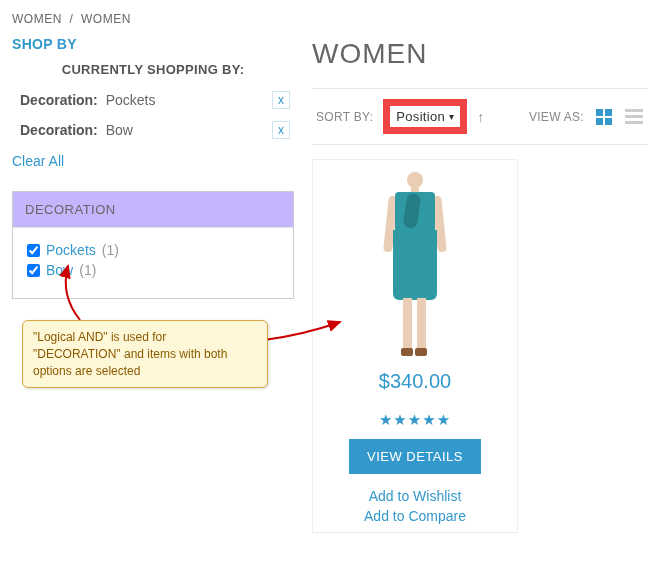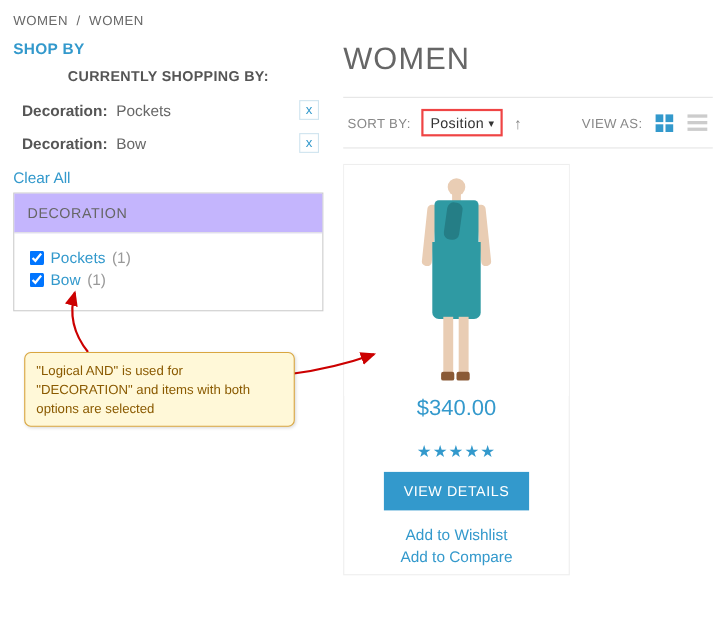--- a/index.html
+++ b/index.html
@@ -9,32 +9,32 @@
   .breadcrumb a { color: #666; text-decoration: none; }
   .main { display: flex; gap: 18px; }
   .sidebar { width: 282px; flex: 0 0 282px; }
   .content { flex: 1; }
   .shopby-title { color: #3399cc; font-size: 14px; font-weight: bold; margin-bottom: 10px; letter-spacing: 0.3px; }
   .currently-title { font-size: 13px; font-weight: bold; color: #555; margin-bottom: 8px; letter-spacing: 0.3px; text-align: center; }
   .filter-row { display: flex; align-items: center; justify-content: space-between; padding: 6px 4px 6px 8px; font-size: 14px; }
   .filter-row .label { font-weight: bold; color: #555; }
   .filter-row .val { color: #666; margin-left: 4px; }
   .remove-x { display: inline-block; border: 1px solid #cfe4ef; color: #3399cc; font-size: 12px; width: 18px; height: 18px; text-align: center; line-height: 16px; cursor: pointer; }
-  .clearall { color: #3399cc; font-size: 14px; margin: 8px 0 6px 0; display: inline-block; cursor: pointer; }
+  .clearall { color: #3399cc; font-size: 14px; margin: 8px 0 22px 0; display: inline-block; cursor: pointer; }
   .facet-box { border: 1px solid #ccc; }
   .facet-head { background: #c4b5fd; padding: 10px 12px; font-size: 13px; color: #666; letter-spacing: 0.5px; border-bottom: 1px solid #e5e5e5; }
   .facet-body { padding: 14px 14px 16px 14px; }
   .facet-opt { display: flex; align-items: center; gap: 6px; font-size: 14px; margin-bottom: 4px; }
   .facet-opt input { width: 13px; height: 13px; }
   .facet-opt a { color: #3399cc; text-decoration: none; }
   .facet-opt .cnt { color: #999; }
   .page-title { font-size: 28px; color: #666; letter-spacing: 1px; font-weight: normal; margin: 2px 0 18px 0; }
   .toolbar { border: 1px solid #e5e5e5; border-left: none; border-right: none; padding: 10px 4px; display: flex; align-items: center; gap: 10px; font-size: 12px; color: #888; letter-spacing: 0.3px; }
   .sortby-label { font-size: 12px; color: #888; }
-  .sort-select { border: 2px solid #ef4444; background: #fff; padding: 3px 6px; font-size: 13px; display: inline-flex; align-items: center; gap: 4px; cursor: pointer; color: #333; }
+  .sort-select { border: 7px solid #ef4444; background: #fff; padding: 3px 6px; font-size: 13px; display: inline-flex; align-items: center; gap: 4px; cursor: pointer; color: #333; }
   .sort-select .caret { font-size: 10px; }
   .asc-arrow { color: #888; font-size: 14px; cursor: pointer; }
   .spacer { flex: 1; }
   .viewas-label { font-size: 12px; color: #888; text-align: right; }
   .view-icon { display: inline-flex; width: 20px; height: 18px; align-items: center; justify-content: center; cursor: pointer; }
   .grid-icon { display: grid; grid-template-columns: 7px 7px; grid-template-rows: 7px 7px; gap: 2px; }
   .grid-icon span { background: #3399cc; }
   .list-icon { display: flex; flex-direction: column; gap: 3px; width: 18px; }
   .list-icon span { height: 3px; background: #ccc; }
   .product { border: 1px solid #eee; margin-top: 14px; width: 206px; text-align: center; padding-bottom: 4px; }

